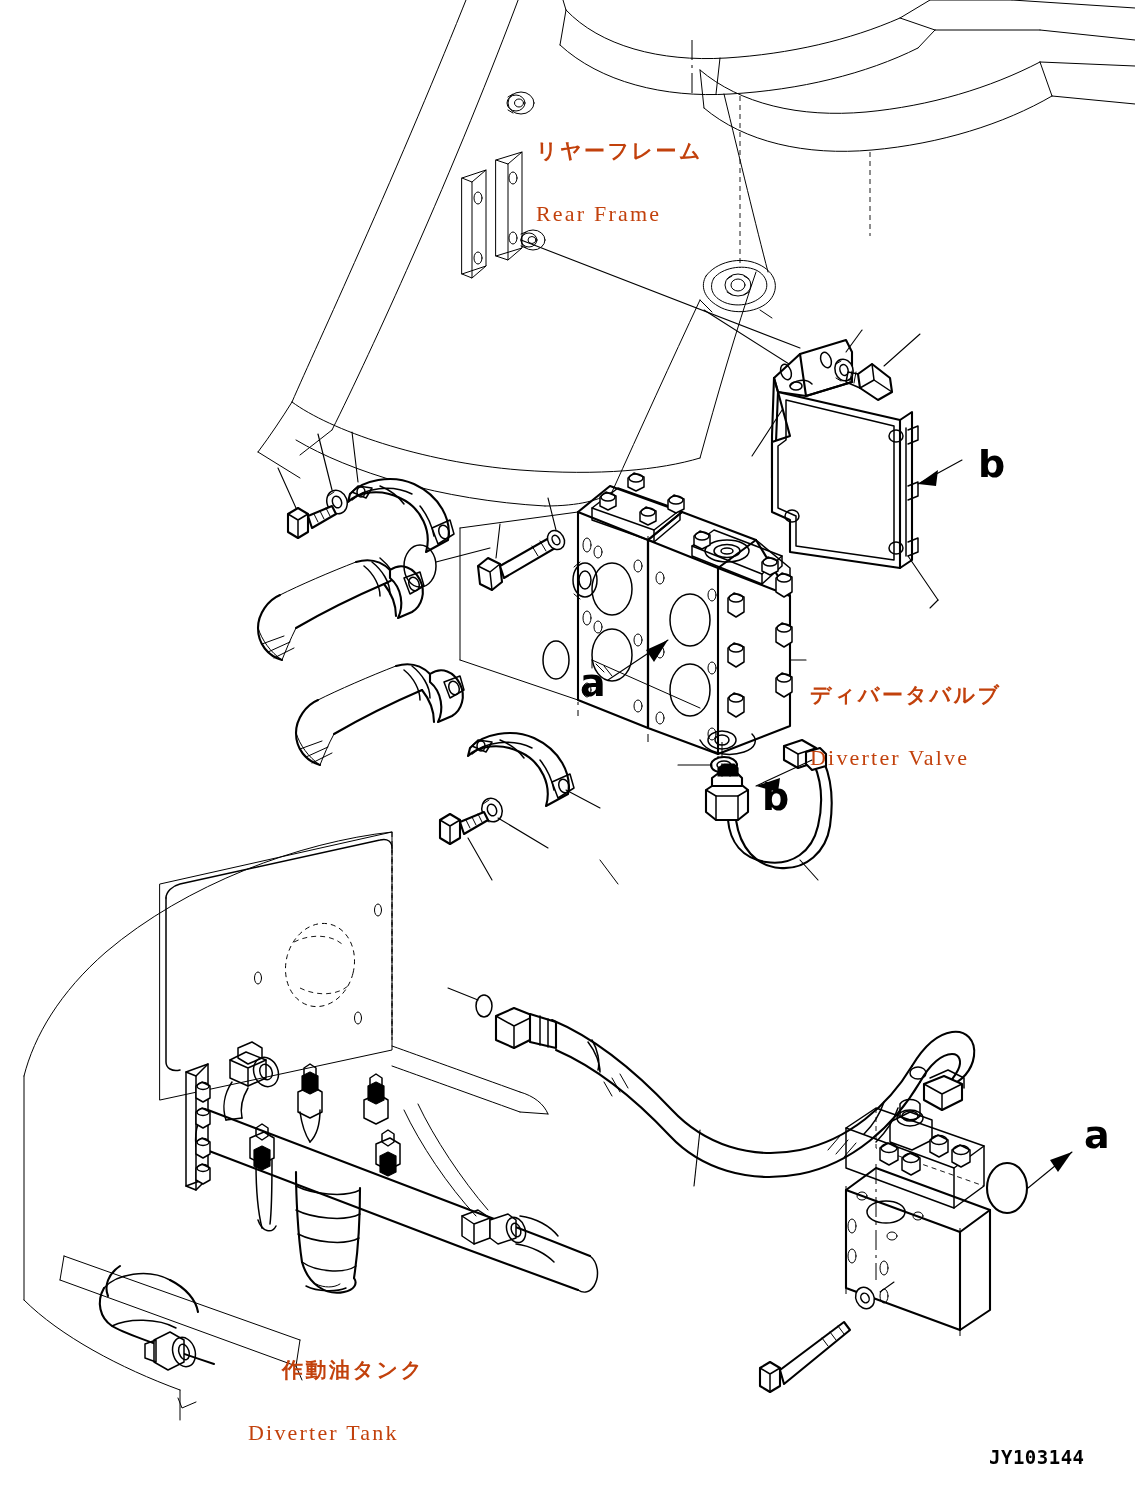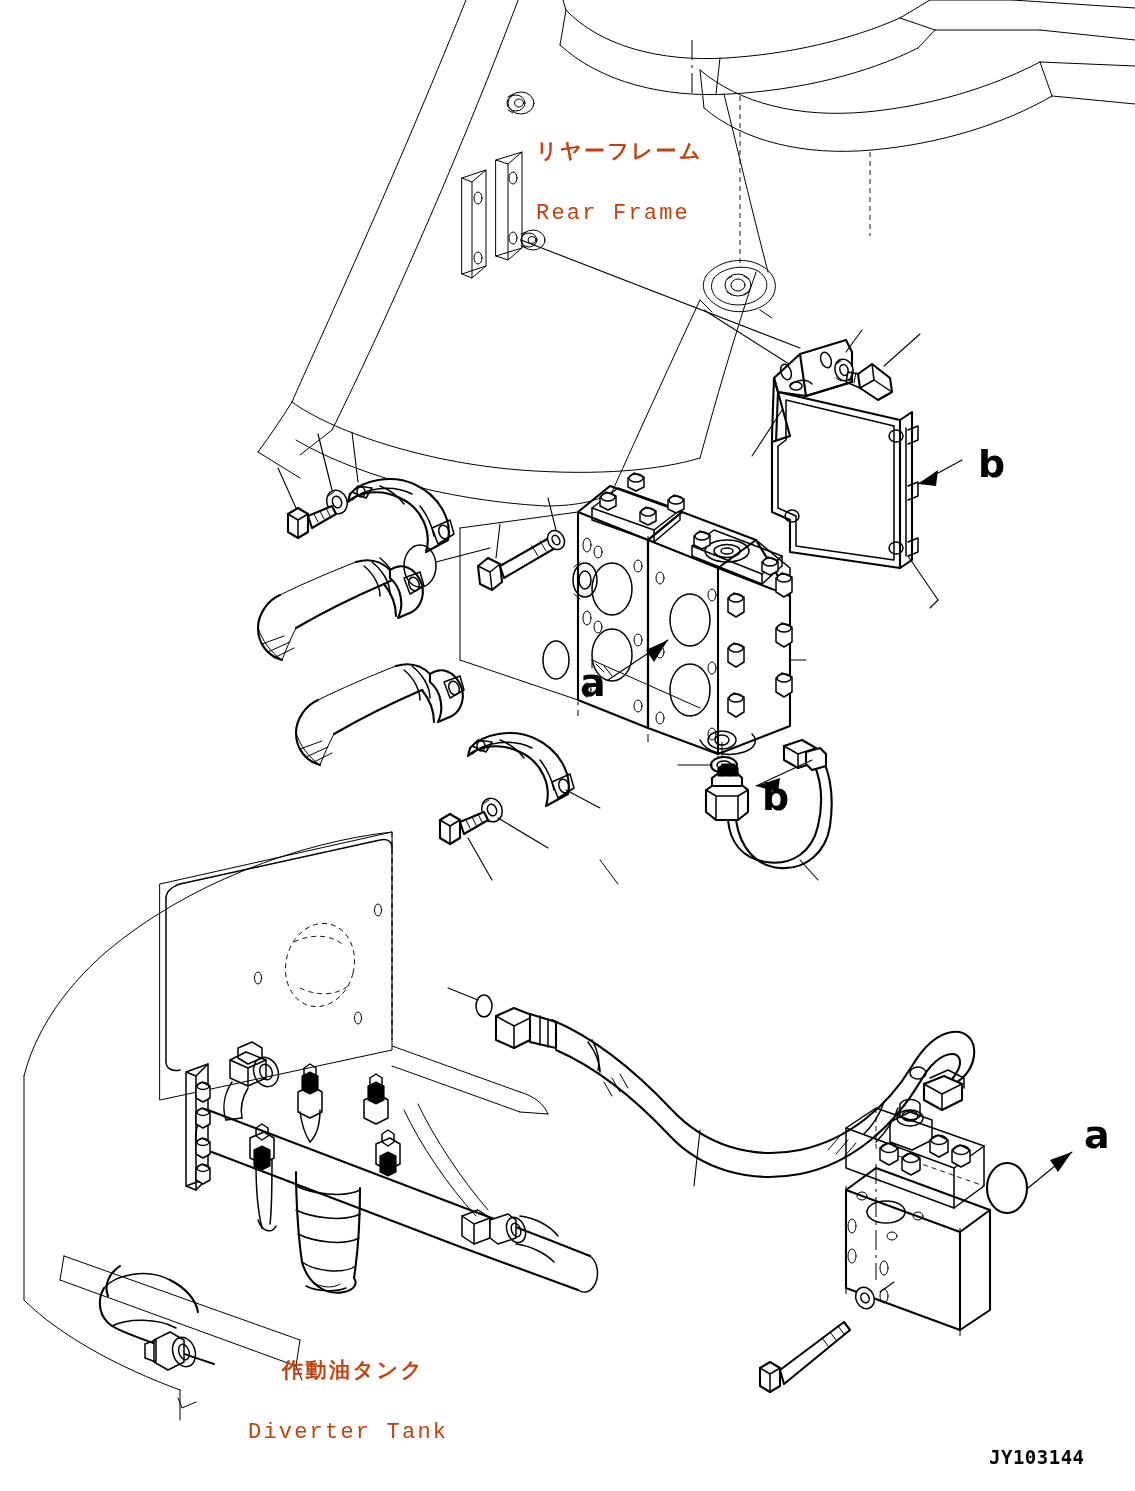--- a/index.html
+++ b/index.html
@@ -42,21 +42,21 @@
     line-height: 1.18;
     font-weight: 400;
   }
   .lbl-jp {
     font-family: "DejaVu Sans", "Liberation Sans", sans-serif;
     font-size: 21px;
     letter-spacing: 2.5px;
     font-weight: 700;
   }
   .lbl-en {
-    font-family: Liberation Mono, monospace;
+    font-family: Liberation Serif, serif;
     font-size: 22px;
     letter-spacing: 2.2px;
   }
   .callout {
     position: absolute;
     font-family: "DejaVu Sans", "Liberation Sans", sans-serif;
     font-size: 38px;
     font-weight: 700;
     color: #000;
     line-height: 1;
@@ -732,20 +732,24 @@
     <path class="arrowhead" d="M1072 1152 L 1050 1160 L 1058 1172 Z"></path>
   </g>
 
 </svg>
 
 <div class="label-text" style="left:536px; top:101px;">
   <div class="lbl-jp">リヤーフレーム</div>
   <div class="lbl-en">Rear Frame</div>
 </div>
 
+<div class="label-text" style="left:810px; top:645px;">
+  <div class="lbl-jp">ディバータバルブ</div>
+  <div class="lbl-en">Diverter Valve</div>
+</div>
 
 <div class="label-text" style="left:248px; top:1320px;">
   <div class="lbl-jp" style="padding-left:34px;">作動油タンク</div>
   <div class="lbl-en">Diverter Tank</div>
 </div>
 
 <div class="callout" style="left:978px; top:445px;">b</div>
 <div class="callout" style="left:580px; top:664px;">a</div>
 <div class="callout" style="left:762px; top:778px;">b</div>
 <div class="callout" style="left:1084px; top:1116px;">a</div>

